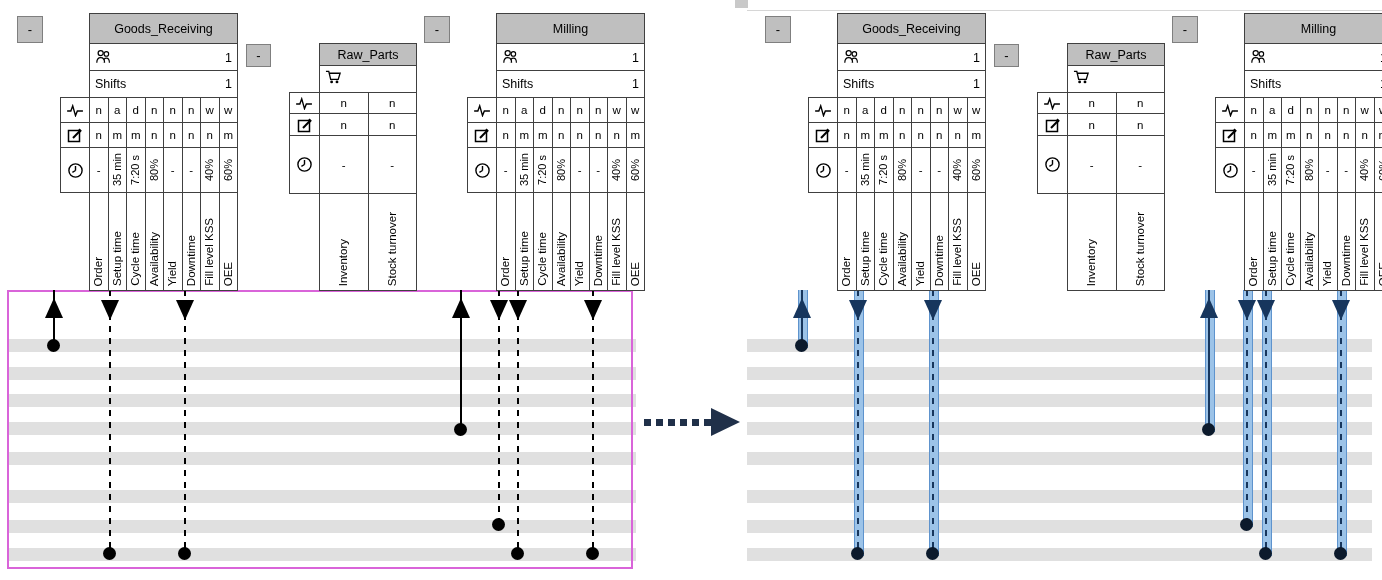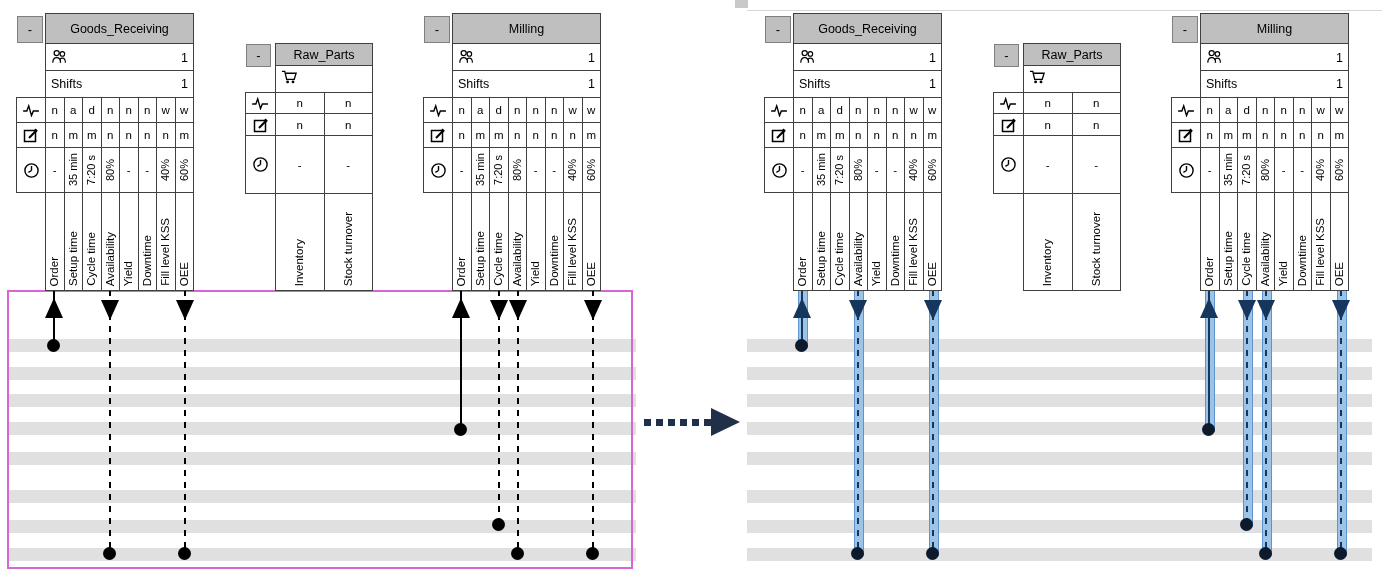--- a/index.html
+++ b/index.html
@@ -5,21 +5,21 @@
   html,body{margin:0;padding:0;background:#fff;}
   #stage{
     position:relative;width:1382px;height:580px;background:#fff;overflow:hidden;
     font-family:"Liberation Sans","DejaVu Sans",sans-serif;color:#000;
     --tb:#404040; --hf:#bfbfbf; --bf:#bfbfbf; --stripe:#e0e0e0;
     --sel:#d964d9; --band:#9cc3e8; --navy:#17365d; --ndot:#0c1a2c; --tarrow:#203049;
   }
   
   .panel{position:absolute;left:0;top:0;width:0;height:0;}
   .station{position:absolute;z-index:10;}
-  .part{position:absolute;box-sizing:border-box;border:1px solid var(--tb);background:#fff;}
+  .part{position:absolute;box-sizing:border-box;border:1px solid var(--tb);background:#fff;margin-left:44px;}
   .ttitle{background:var(--hf);display:flex;align-items:center;justify-content:center;font-size:12.5px;}
   .cbtn{position:absolute;box-sizing:border-box;background:var(--bf);border:1px solid #7f7f7f;
         display:flex;align-items:center;justify-content:center;font-size:13px;z-index:11;}
   .kv{display:flex;align-items:center;padding:0 5px;font-size:12.5px;}
   .kv .val{margin-left:auto;}
   .crow{display:flex;}
   .crow .cell{flex:1 1 0;display:flex;align-items:center;justify-content:center;
         border-left:1px solid var(--tb);font-size:11.5px;overflow:hidden;}
   .crow .cell:first-child{border-left:none;}
   .ibox{display:flex;align-items:center;justify-content:center;}

